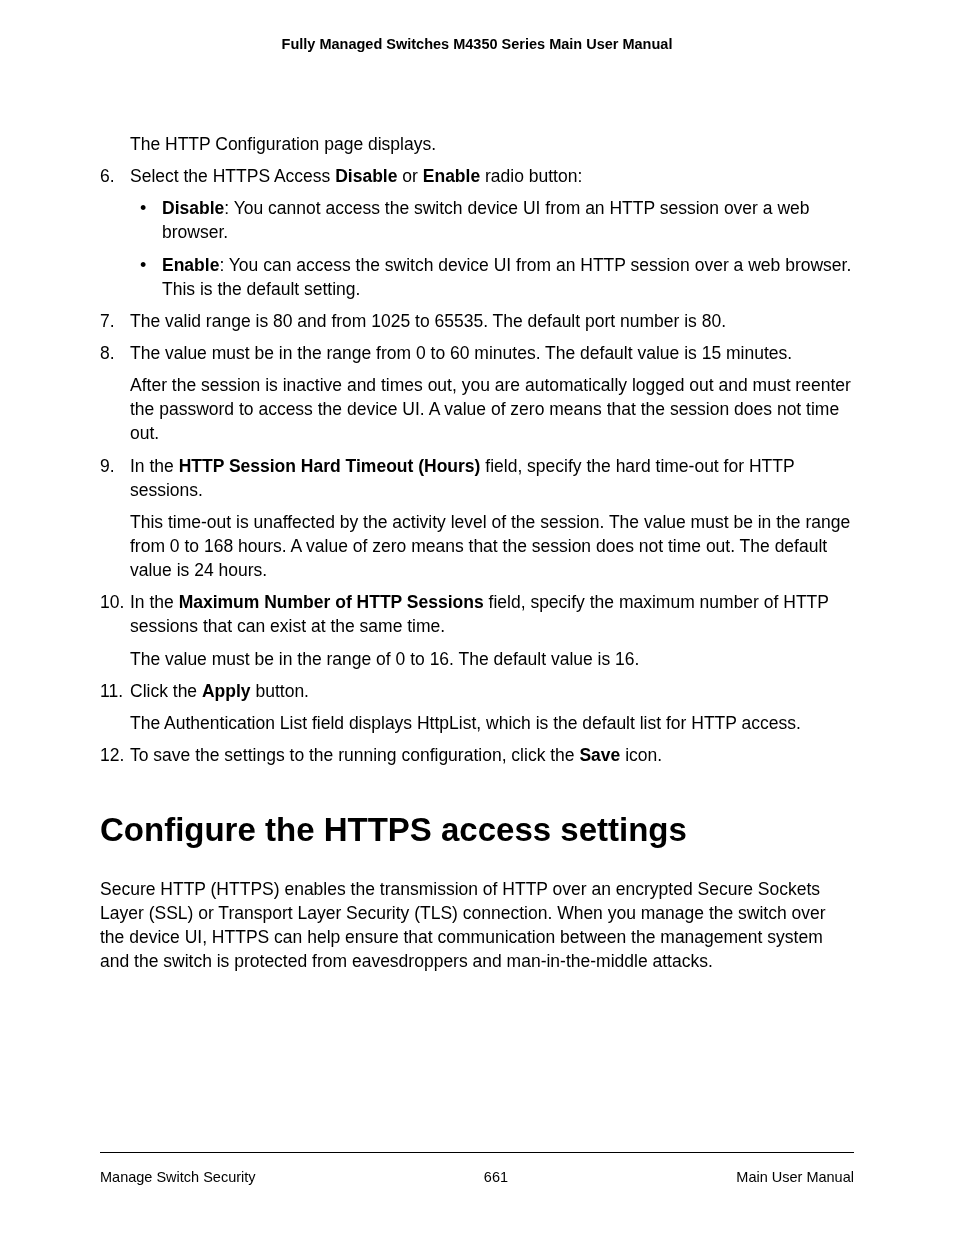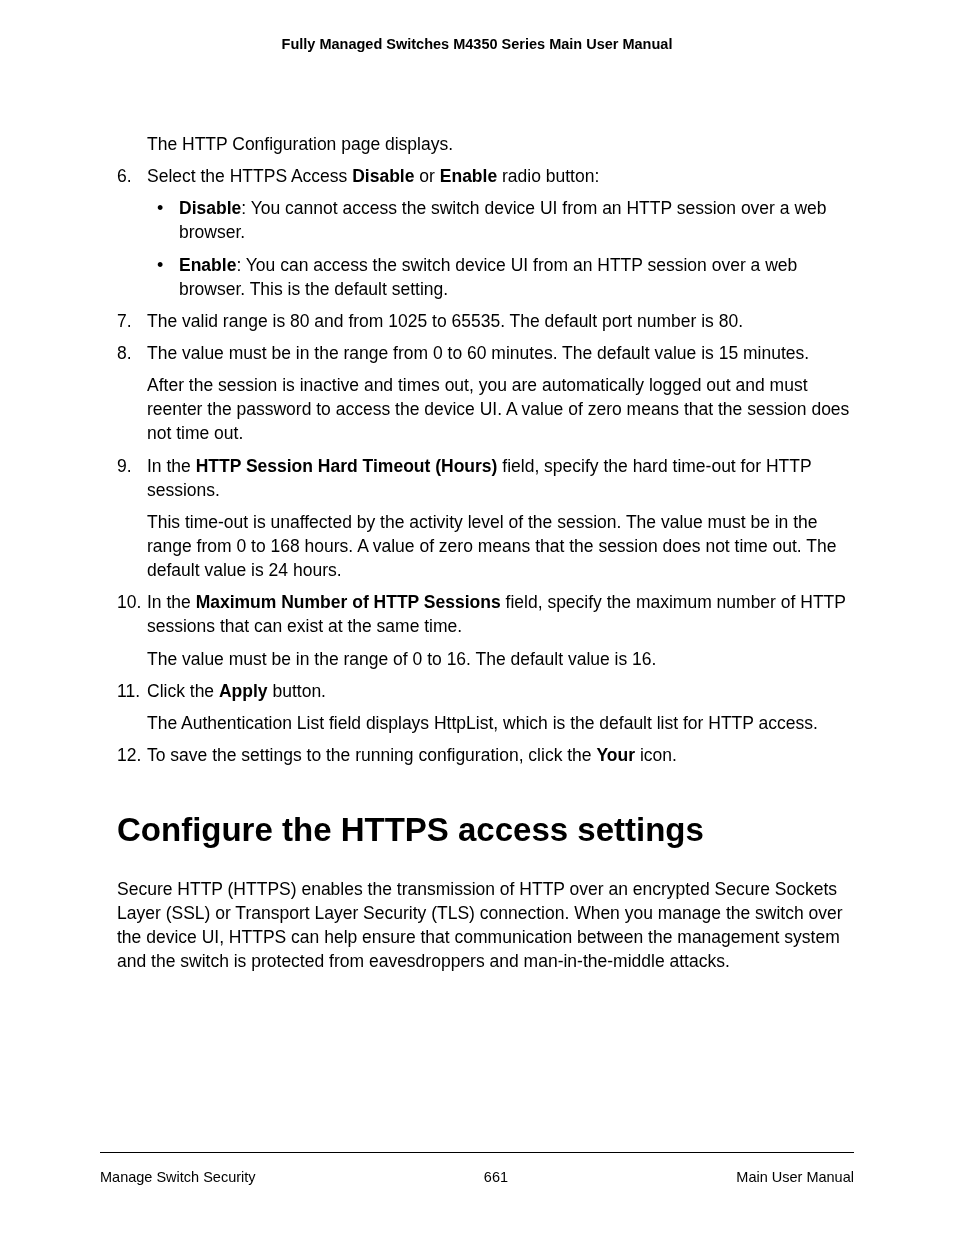--- a/index.html
+++ b/index.html
@@ -21,21 +21,20 @@
   }
   .header-title {
     text-align: center;
     font-weight: bold;
     font-size: 14.5px;
     margin-bottom: 80px;
   }
   .body-text {
     font-size: 17.5px;
     line-height: 1.38;
-    margin-left: 17px;
   }
   .para {
     margin: 0 0 8px 0;
   }
   ol.main-list {
     margin: 0;
     padding-left: 30px;
     font-size: 17.5px;
     line-height: 1.38;
     list-style: none;
@@ -135,21 +134,21 @@
       </li>
 
       <li>
         <span class="num">11.</span>
         <span><span>Click the </span><b>Apply</b><span> button.</span></span>
         <p class="li-follow">The Authentication List field displays HttpList, which is the default list for HTTP access.</p>
       </li>
 
       <li>
         <span class="num">12.</span>
-        <span><span>To save the settings to the running configuration, click the </span><b>Your</b><span> icon.</span></span>
+        <span><span>To save the settings to the running configuration, click the </span><b>Save</b><span> icon.</span></span>
       </li>
 
     </ol>
 
     <h1 class="section-heading">Configure the HTTPS access settings</h1>
 
     <p class="para">Secure HTTP (HTTPS) enables the transmission of HTTP over an encrypted Secure Sockets Layer (SSL) or Transport Layer Security (TLS) connection. When you manage the switch over the device UI, HTTPS can help ensure that communication between the management system and the switch is protected from eavesdroppers and man-in-the-middle attacks.</p>
 
   </div>
 

